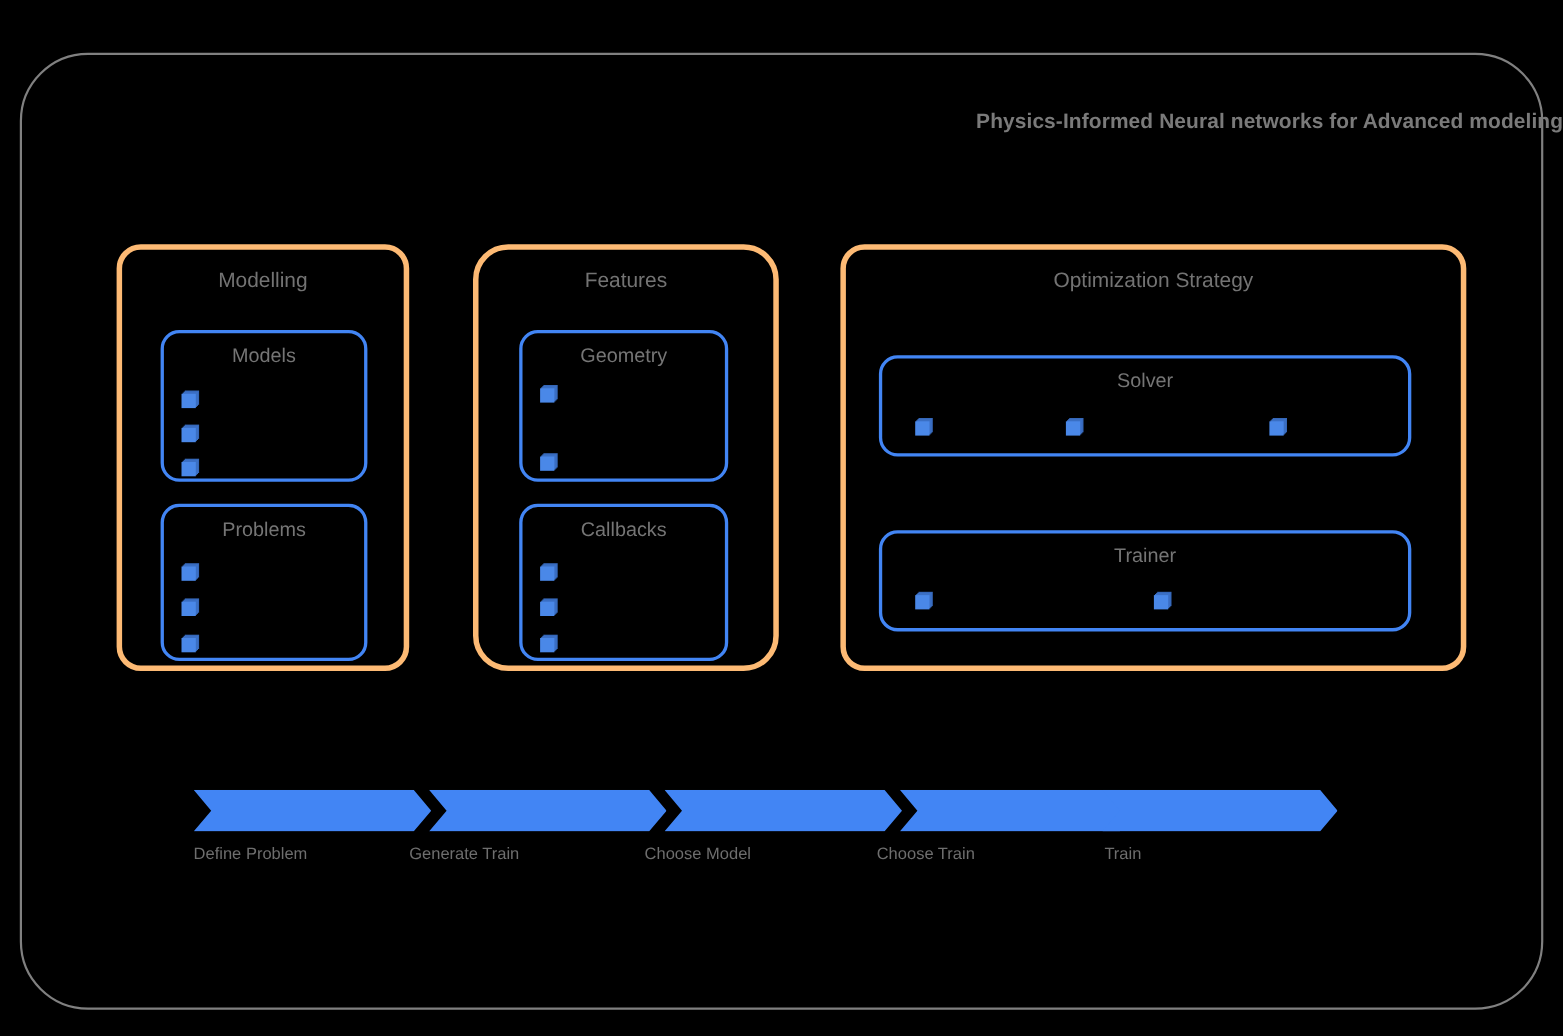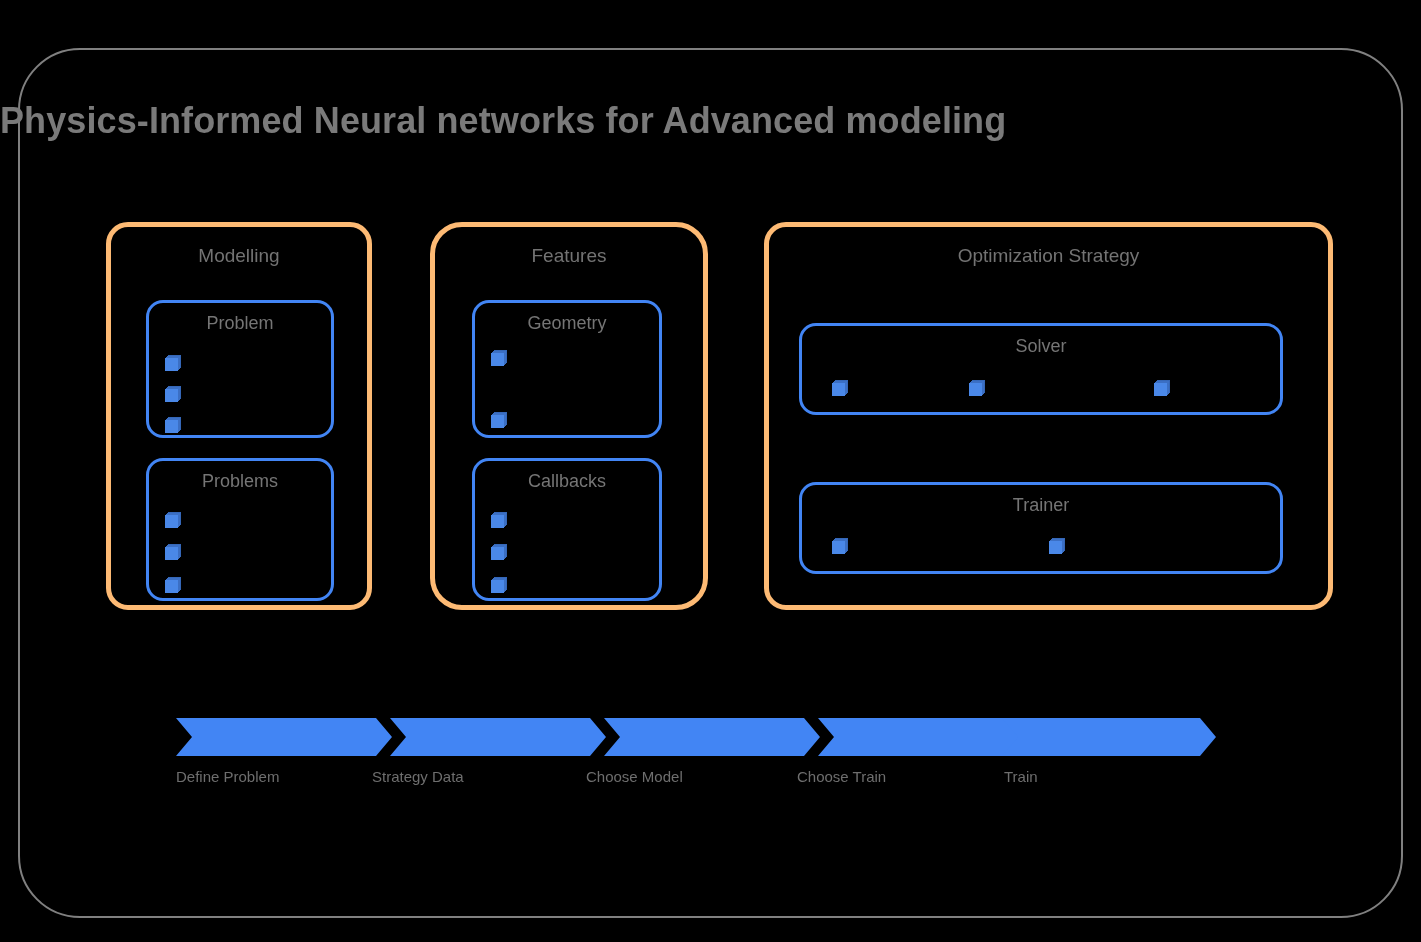--- a/index.html
+++ b/index.html
@@ -36,23 +36,23 @@
     border-radius: 62px;
     background: transparent;
   }
 
   
   .diagram-title {
     position: absolute;
     left: 0;
     top: 100px;
     width: 1421px;
-    text-align: left;
+    text-align: right;
     color: #7a7a7a;
-    font-size: 36px;
+    font-size: 19px;
     font-weight: bold;
     letter-spacing: 0.1px;
     white-space: nowrap;
   }
 
   
   .group-panel {
     position: absolute;
     box-sizing: border-box;
     border: 5px solid #fdba74;
@@ -151,21 +151,21 @@
 
   <div class="outer-frame"></div>
 
   <div class="diagram-title">Physics-Informed Neural networks for Advanced modeling</div>
 
   <div class="group-panel group-modelling">
     <div class="group-title">Modelling</div>
   </div>
 
   <div class="blue-box box-models">
-    <div class="blue-box-title">Problem</div>
+    <div class="blue-box-title">Models</div>
     <span class="cube" style="left:16px; top:55px;"></span>
     <span class="cube" style="left:16px; top:86px;"></span>
     <span class="cube" style="left:16px; top:117px;"></span>
   </div>
 
   <div class="blue-box box-problems">
     <div class="blue-box-title">Problems</div>
     <span class="cube" style="left:16px; top:54px;"></span>
     <span class="cube" style="left:16px; top:86px;"></span>
     <span class="cube" style="left:16px; top:119px;"></span>
@@ -207,18 +207,18 @@
 
   <div class="flow-row">
     <div class="chevron first" style="left:0px;   width:216px;"></div>
     <div class="chevron" style="left:214px; width:216px;"></div>
     <div class="chevron" style="left:428px; width:216px;"></div>
     <div class="chevron" style="left:642px; width:216px;"></div>
     <div class="chevron" style="left:826px; width:214px;"></div>
   </div>
 
   <div class="flow-label" style="left:176px; width:216px;">Define Problem</div>
-  <div class="flow-label" style="left:372px; width:216px;">Strategy Data</div>
+  <div class="flow-label" style="left:372px; width:216px;">Generate Train</div>
   <div class="flow-label" style="left:586px; width:216px;">Choose Model</div>
   <div class="flow-label" style="left:797px; width:216px;">Choose Train</div>
   <div class="flow-label" style="left:1004px; width:216px;">Train</div>
 
 </div>
 
 </body></html>

